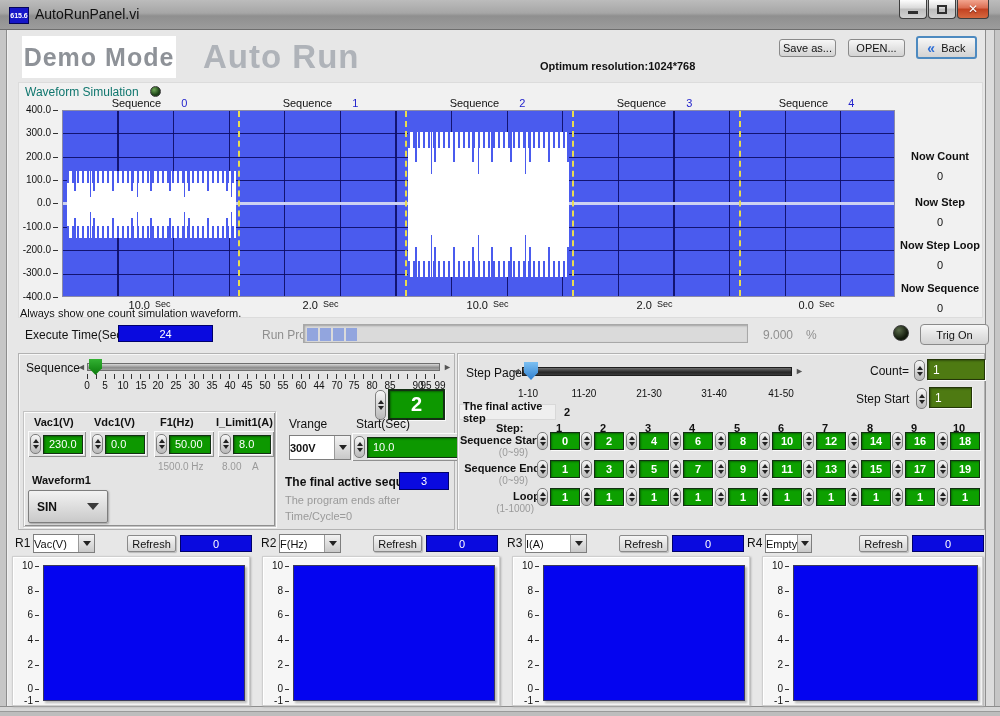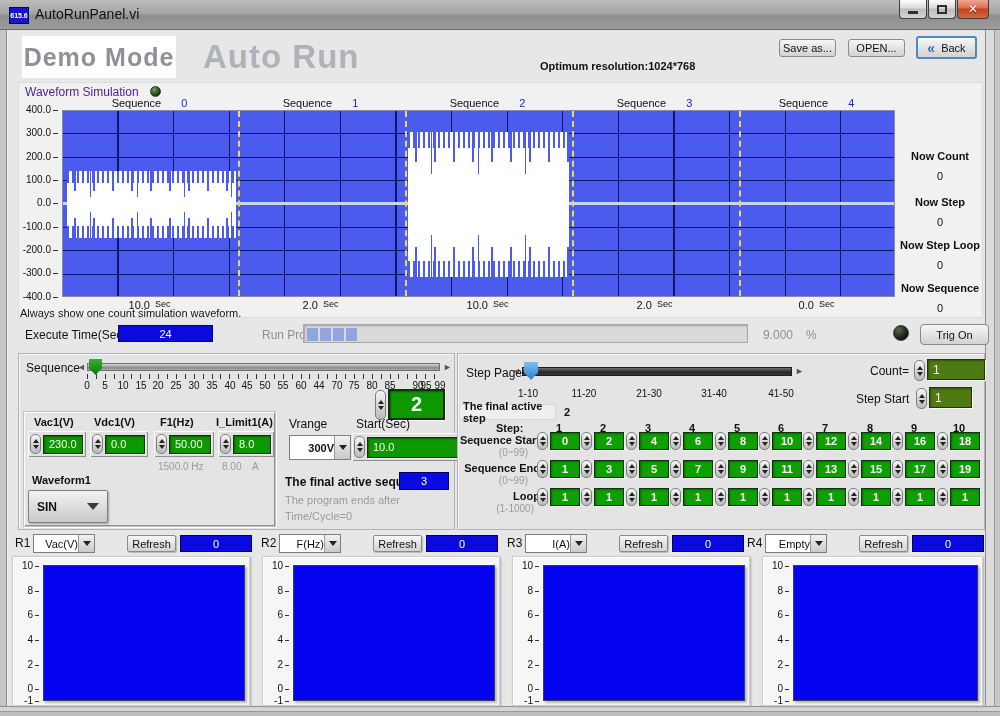--- a/index.html
+++ b/index.html
@@ -32,21 +32,21 @@
   .resolution{left:540px;top:60px;font-size:11px;font-weight:bold;color:#111;}
   .btn{background:linear-gradient(#F7F7F7,#E2E2E2 55%,#D3D3D3);border:1px solid #8A8A8A;border-radius:3px;
     font-size:11px;color:#111;display:flex;align-items:center;justify-content:center;}
   .btn-saveas{left:779px;top:39px;width:57px;height:18px;}
   .btn-open{left:848px;top:39px;width:57px;height:18px;}
   .btn-back{left:916px;top:36px;width:61px;height:23px;border:2px solid #4D8AC0;gap:6px;}
   .back-chevron{color:#2F6FD6;font-size:14px;font-weight:bold;}
 
   
   .sim-panel{left:18px;top:82px;width:965px;height:236px;background:#F1F1F1;border:1px solid #DCDCDC;}
-  .sim-label{left:25px;top:85px;font-size:12px;color:#4c1d95;}
+  .sim-label{left:25px;top:85px;font-size:12px;color:#0f766e;}
   .led{border-radius:50%;border:1px solid #3A3A3A;}
   .led-sim{left:150px;top:86px;width:11px;height:11px;background:radial-gradient(circle at 35% 30%,#6FA957,#1E4418 60%,#0F2A0B);}
   .seq-head{top:96px;height:13px;display:flex;align-items:center;justify-content:center;gap:20px;}
   .seq-word{font-size:11px;color:#111;}
   .seq-num{font-size:11px;color:#2222CC;}
   .ytick{left:16px;width:42px;height:12px;font-size:10px;color:#111;text-align:right;}
   .ytick::after{content:"";display:inline-block;width:5px;height:1px;background:#333;margin-left:2px;vertical-align:middle;}
   .plot{left:62px;top:110px;width:833px;height:187px;background:#4A5BEE;border:1px solid #8A8AA8;
     background-image:
       repeating-linear-gradient(to right,transparent 0 54.5px,rgba(12,12,100,.9) 54.5px 55.6px),
@@ -123,21 +123,21 @@
     color:#fff;font-size:12px;display:flex;align-items:center;padding-left:5px;}
   .big2{font-size:20px;font-weight:bold;justify-content:center;padding-left:0;border-width:2px;}
   .bevel{background:#E0E0E0;box-shadow:inset 1px 1px 0 #FBFBFB, inset -1px -1px 0 #8F8F8F;
     display:flex;align-items:center;gap:2px;padding:2px;}
   .groupbox{background:#E4E4E4;box-shadow:inset 1px 1px 0 #FBFBFB, inset -1px -1px 0 #8F8F8F, 1px 1px 0 #FBFBFB;border:1px solid #C2C2C2;}
   .ring-dd{background:linear-gradient(#F2F2F2,#C9C9C9);border:1px solid #7E7E7E;border-radius:2px;
     box-shadow:1px 1px 2px rgba(0,0,0,.3);display:flex;align-items:center;justify-content:space-between;padding:0 8px;}
   .ring-text{font-size:12px;font-weight:bold;color:#111;}
   .dd-arrow{width:0;height:0;border-left:6px solid transparent;border-right:6px solid transparent;border-top:7px solid #3A3A3A;}
   .win-dd{background:#fff;border:1px solid #7E7E7E;display:flex;align-items:center;}
-  .win-dd .txt{flex:1;font-size:11px;color:#111;text-align:right;}
+  .win-dd .txt{flex:1;font-size:11px;color:#111;text-align:left;}
   .win-dd .btn-part{width:16px;height:100%;background:linear-gradient(#F2F2F2,#C9C9C9);border-left:1px solid #9A9A9A;
     display:flex;align-items:center;justify-content:center;}
   .dd-arrow-sm{width:0;height:0;border-left:4px solid transparent;border-right:4px solid transparent;border-top:5px solid #222;}
   .note-pre{white-space:pre;}
 
   
   .step-colnum{width:20px;text-align:center;font-size:11px;font-weight:bold;color:#111;}
   .cellgroup{display:flex;align-items:center;gap:2px;}
   .cellbox{width:30px;height:18px;background:#0DA000;border:1px solid #123012;box-shadow:1px 1px 0 #FAFAFA, inset 1px 1px 2px rgba(0,0,0,.35);
     color:#fff;font-size:11px;font-weight:bold;display:flex;align-items:center;justify-content:center;}
@@ -663,21 +663,21 @@
   <div class="abs win-dd" style="left:525px;top:534px;width:62px;height:19px;">
     <span class="txt">I(A)</span>
     <div class="btn-part">
         <div class="dd-arrow-sm"></div>
       </div>
   </div>
   <div class="abs btn btn-refresh" style="left:619px;top:535px;">Refresh</div>
   <div class="abs bluebox r-blue" style="left:672px;top:535px;">0</div>
 
   <div class="abs r-name" style="left:747px;top:536px;">R4</div>
-  <div class="abs win-dd" style="left:765px;top:534px;width:62px;height:19px;">
+  <div class="abs win-dd" style="left:765px;top:534px;width:47px;height:19px;">
     <span class="txt">Empty</span>
     <div class="btn-part">
         <div class="dd-arrow-sm"></div>
       </div>
   </div>
   <div class="abs btn btn-refresh" style="left:859px;top:535px;">Refresh</div>
   <div class="abs bluebox r-blue" style="left:912px;top:535px;">0</div>
 
   <div class="abs mini-panel" style="left:12px;top:556px;width:238px;height:150px;">
     <div class="abs mtick" style="top:3px;">10</div>

